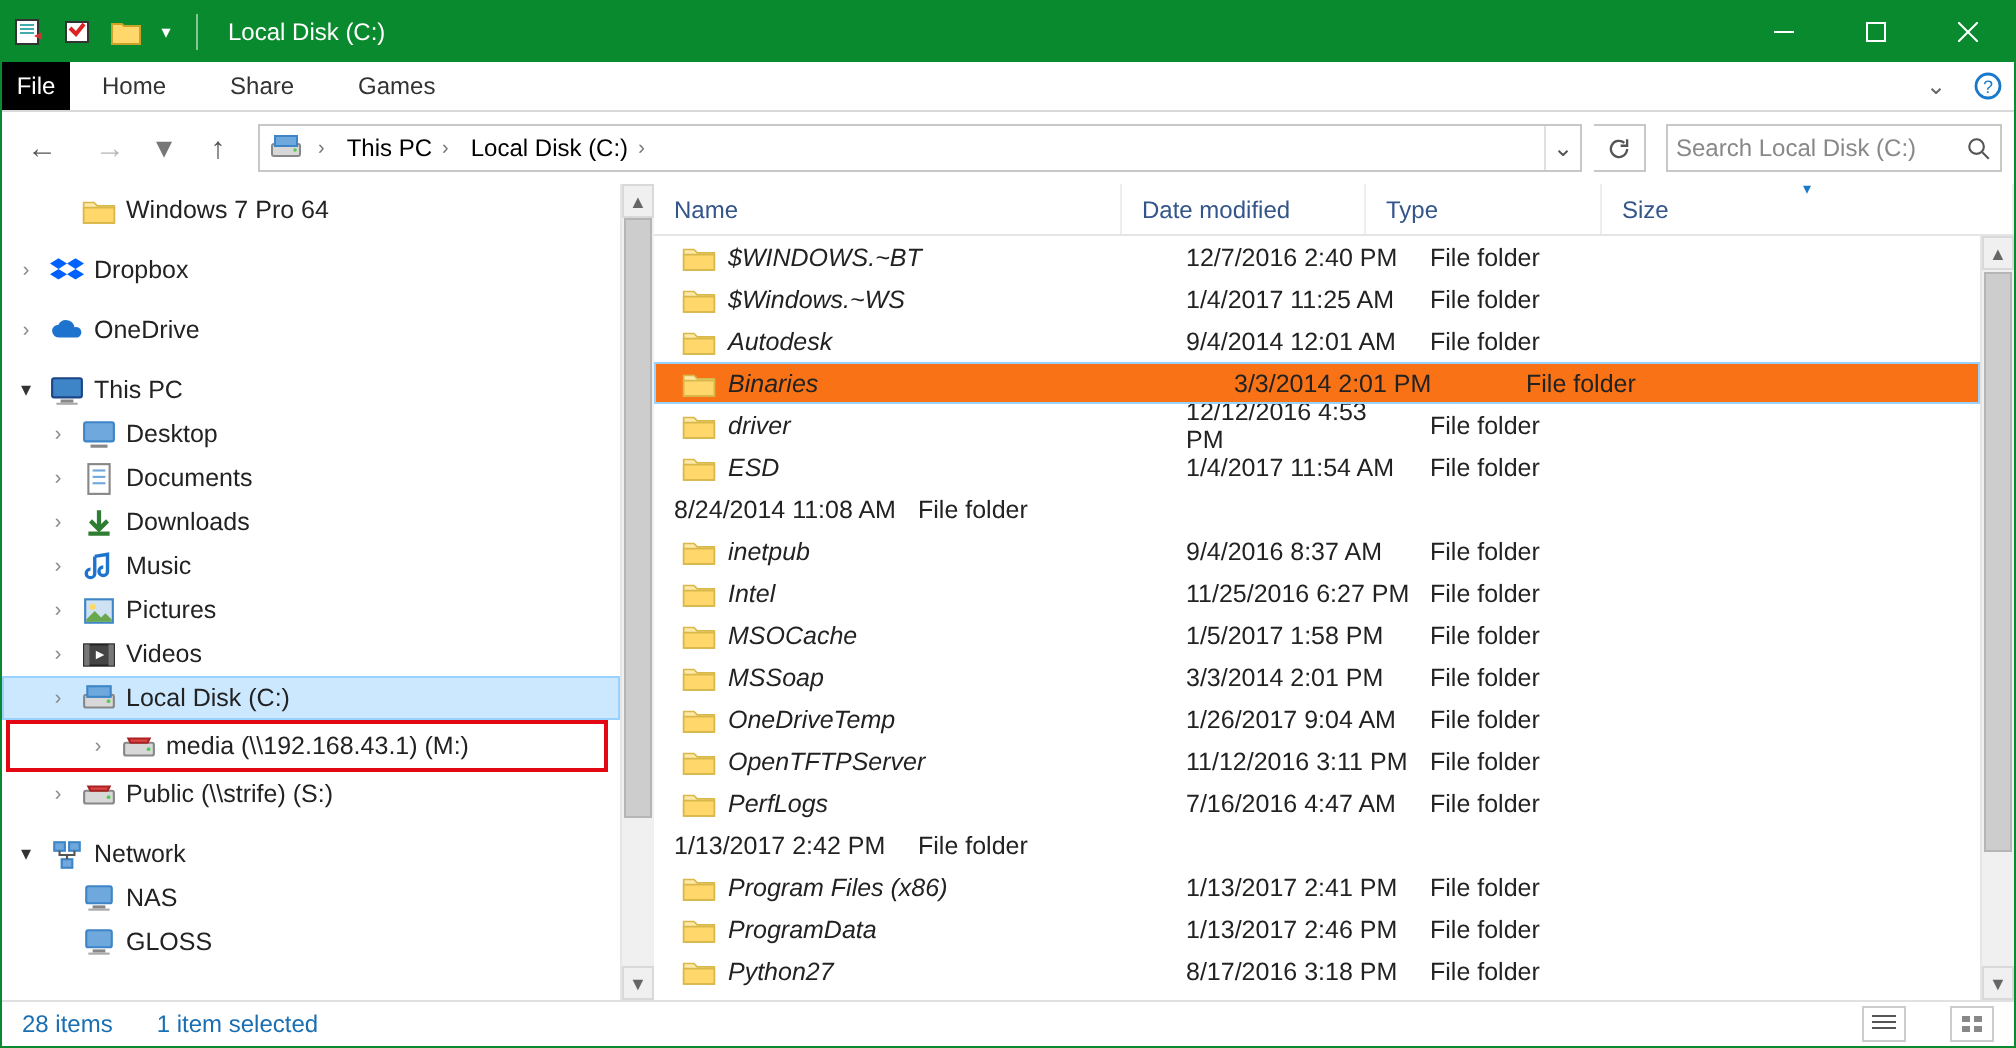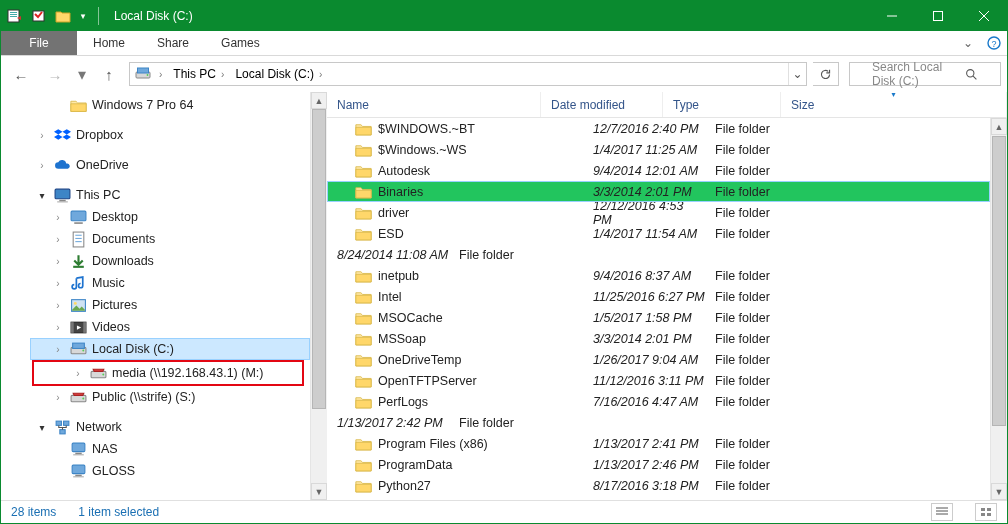--- a/index.html
+++ b/index.html
@@ -9,72 +9,72 @@
   .titlebar { height: 30px; background: #0a8a2f; display: flex; align-items: center; color: #fff; font-size: 12px; }
   .titlebar-left { display: flex; align-items: center; gap: 4px; padding-left: 4px; }
   .qat-icon { width: 20px; height: 20px; display: flex; align-items: center; justify-content: center; }
   .qat-icon svg { width: 16px; height: 16px; }
   .titlebar-separator { width: 1px; height: 18px; background: rgba(255,255,255,.5); margin: 0 5px; }
   .titlebar-title { margin-left: 6px; }
   .titlebar-spacer { flex: 1; }
   .winbtn { width: 46px; height: 30px; display: flex; align-items: center; justify-content: center; }
   
   .ribbon { height: 25px; background: #fff; border-bottom: 1px solid #d9d9d9; display: flex; align-items: stretch; font-size: 12px; }
-  .ribbon .file-tab { width: 76px; background: #737373; color: #fff; display: flex; align-items: center; justify-content: center; }
+  .ribbon .file-tab { width: 34px; background: #000000; color: #fff; display: flex; align-items: center; justify-content: center; }
   .ribbon .tab { padding: 0 16px; display: flex; align-items: center; color: #333; }
   .ribbon .spacer { flex: 1; }
   .ribbon .collapse { width: 26px; display: flex; align-items: center; justify-content: center; color: #666; }
   .ribbon .help { width: 26px; display: flex; align-items: center; justify-content: center; color: #1979ca; }
   
   .navrow { height: 36px; display: flex; align-items: center; gap: 6px; padding: 4px 6px; }
   .nav-arrow { width: 28px; height: 28px; display: flex; align-items: center; justify-content: center; color: #555; font-size: 15px; }
   .nav-arrow.disabled { color: #b7b7b7; }
   .history-drop { width: 14px; display:flex;align-items:center;justify-content:center;color:#777; }
   .addressbar { flex: 1; height: 24px; border: 1px solid #c8c8c8; display: flex; align-items: center; font-size: 12px; padding-left: 4px; }
   .addressbar .crumb-icon { width:18px; display:flex; align-items:center; justify-content:center; }
   .addressbar .crumb { padding: 0 4px; display:flex;align-items:center; gap:2px; height:100%; }
   .addressbar .crumb .chev { color:#777; font-size:10px; margin:0 3px; }
   .addressbar .addr-spacer { flex:1; }
   .addressbar .addr-drop { width:18px; height:100%; border-left:1px solid #e0e0e0; display:flex;align-items:center;justify-content:center; color:#555; }
   .refresh { width:26px;height:24px;border:1px solid #c8c8c8; border-left:none; display:flex;align-items:center;justify-content:center; color:#555; }
-  .searchbox { width: 152px; height: 24px; border:1px solid #c8c8c8; display:flex; align-items:center; padding:0 22px; font-size:12px; color:#888; margin-left:4px; }
+  .searchbox { width: 168px; height: 24px; border:1px solid #c8c8c8; display:flex; align-items:center; padding:0 4px; font-size:12px; color:#888; margin-left:4px; }
   .searchbox .sicon { margin-left:auto; color:#555; }
   
   .body { flex:1; display:flex; min-height:0; }
   
   .tree-wrap { width: 326px; display:flex; border-right: none; }
-  .tree { flex:1; overflow:hidden; font-size:12.5px; color:#222; padding-top:2px;margin-left:29px; }
+  .tree { flex:1; overflow:hidden; font-size:12.5px; color:#222; padding-top:2px; }
   .tree-scroll { width:17px; background:#f0f0f0; border-left:1px solid #e5e5e5; position:relative; }
   .tree-scroll .sb-arrow { height:17px; display:flex;align-items:center;justify-content:center; color:#666; font-size:9px; border:1px solid #d9d9d9; background:#f0f0f0; }
   .tree-scroll .sb-track { position:absolute; top:17px; bottom:17px; left:0; right:0; }
   .tree-scroll .sb-thumb { position:absolute; left:1px; right:1px; top:0; height:300px; background:#cdcdcd; border:1px solid #b5b5b5; }
   .tree-scroll .sb-bottom { position:absolute; bottom:0; left:0; right:0; }
   .tree-item { height:22px; display:flex; align-items:center; gap:5px; padding-left:6px; }
   .tree-item.indent-1 { padding-left: 22px; }
   .tree-item .disclose { width:12px; color:#888; font-size:10px; display:flex; justify-content:center; }
   .tree-item .disclose.open { color:#333; }
   .tree-item .ticon { width:18px; height:18px; display:flex;align-items:center;justify-content:center; }
   .tree-item.selected { background:#cce8ff; outline:1px solid #99d1ff; outline-offset:-1px; }
   .tree-red-box { border:2px solid #e30613; margin:0 6px 0 2px; }
   .tree-item.in-red { padding-left: 38px; }
   
   .list-wrap { flex:1; display:flex; flex-direction:column; min-width:0; }
   .list-header { height:26px; display:flex; align-items:center; font-size:12px; color:#34558a; border-bottom:1px solid #e5e5e5; }
   .list-header .col { padding:0 10px; height:100%; display:flex; align-items:center; border-right:1px solid #eee; position:relative; }
-  .col-name { width:214px; }
+  .col-name { width:234px; }
   .col-date { width:122px; }
   .col-type { width:118px; }
   .col-size { flex:1; }
   .sortind { font-size:8px; color:#1979ca; position:absolute; top:-2px; left:50%; transform:translateX(-50%); }
   .list-body { flex:1; overflow:hidden; position:relative; }
   .list-rows { position:absolute; inset:0 17px 0 0; }
   .row { height:21px; display:flex; align-items:center; font-size:12.5px; color:#222; }
-  .row.selected { background:#22c55e; outline:1px solid #99d1ff; outline-offset:-1px; }
-  .row .c-name { width:256px; display:flex; align-items:flex-start; gap:6px; padding-left:28px; }
-  .row .c-date { width:122px; padding-left:10px;font-style:italic; }
+  .row.selected { background:#f97316; outline:1px solid #99d1ff; outline-offset:-1px;gap:24px; }
+  .row .c-name { width:256px; display:flex; align-items:flex-start; gap:6px; padding-left:14px;font-style:italic; }
+  .row .c-date { width:122px; padding-left:10px; }
   .row .c-type { width:118px; padding-left:10px; }
   .row .c-size { flex:1; padding-left:10px; }
   .folder-icon { width:17px; height:14px; }
   .list-scroll { width:17px; background:#f0f0f0; border-left:1px solid #e5e5e5; position:absolute; top:0; right:0; bottom:0; }
   .list-scroll .sb-arrow { height:17px; display:flex;align-items:center;justify-content:center; color:#666; font-size:9px; border:1px solid #d9d9d9; background:#f0f0f0; }
   .list-scroll .sb-up{position:absolute;top:0;left:0;right:0;}
   .list-scroll .sb-down{position:absolute;bottom:0;left:0;right:0;}
   .list-scroll .sb-thumb{position:absolute;left:1px;right:1px;top:18px;height:290px;background:#cdcdcd;border:1px solid #b5b5b5;}
   
   .status { height:23px; border-top:1px solid #e0e0e0; display:flex; align-items:center; font-size:12px; color:#1a6fb3; padding:0 10px; gap:22px; }

